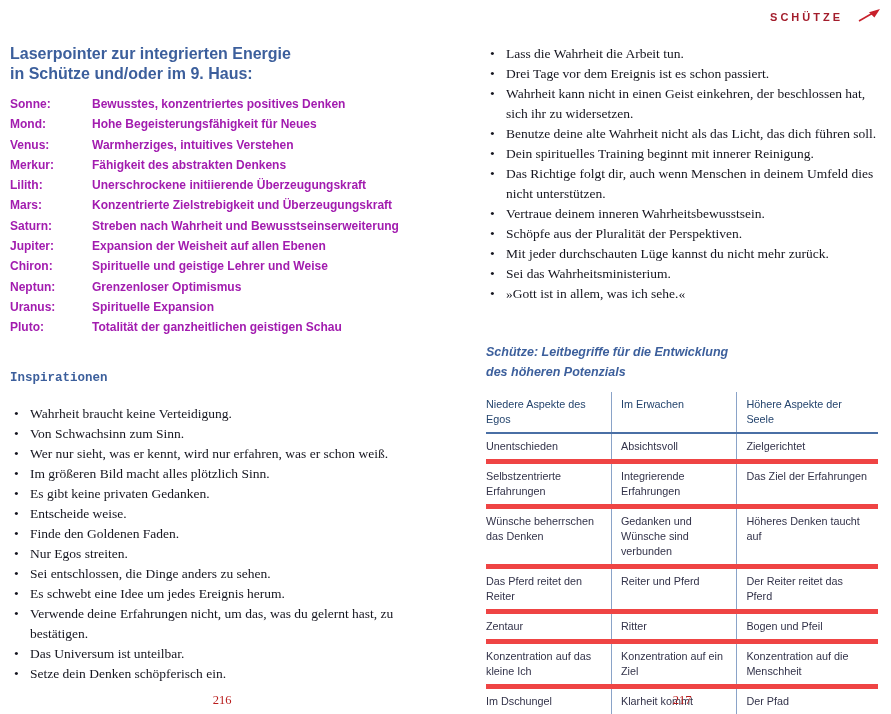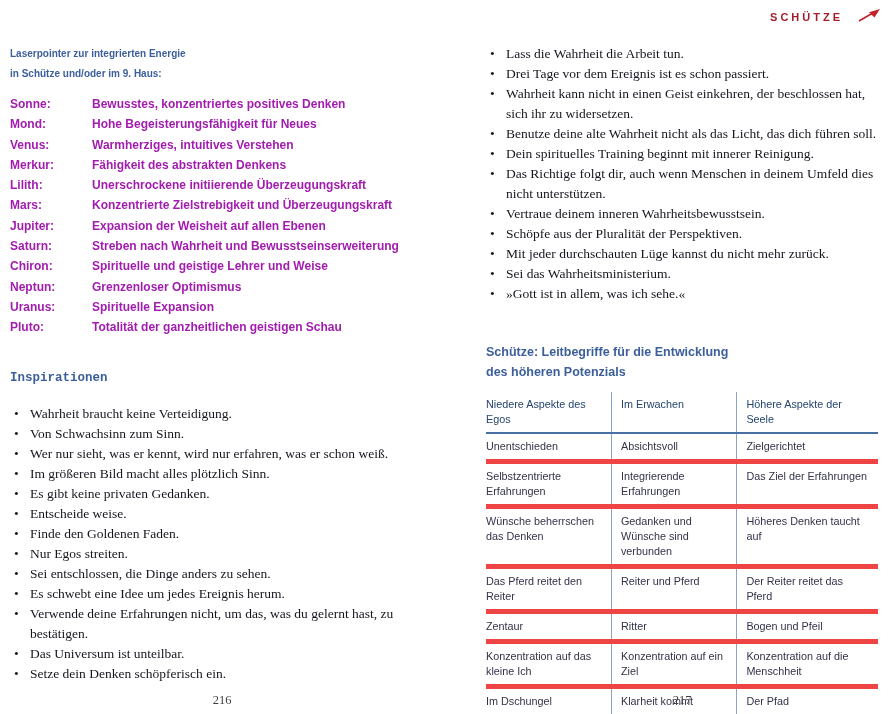--- a/index.html
+++ b/index.html
@@ -21,21 +21,21 @@
 
   
   .pages {
     display:flex; justify-content:space-between;
     padding:44px 13px 0 10px;
   }
   .page-left  { width:424px; }
   .page-right { width:392px; }
 
   .col-title {
-    color:#3c5f9c; font-size:10px; font-weight:bold; line-height:20px;
+    color:#3c5f9c; font-size:16px; font-weight:bold; line-height:20px;
     margin-bottom:10px;
   }
 
   .planet-row { display:flex; font-size:12px; line-height:20.3px; color:#a21caf;font-weight:bold; }
   .planet-name { width:82px; flex:none; }
   .planet-desc { flex:1; }
 
   .section-title {
     color:#3c5f9c; font-size:12.5px; font-weight:bold;
     margin-top:30px; margin-bottom:16px; line-height:20px;font-family:Liberation Mono, monospace;
@@ -46,21 +46,21 @@
     font-family:"Liberation Serif", serif;
     font-size:13.5px; line-height:20px; color:#15151f;
   }
   ul.bullets li { padding-left:20px; position:relative;font-family:Liberation Serif, serif; }
   ul.bullets li::before {
     content:"\2022"; position:absolute; left:4px; top:0; color:#15151f;
   }
 
   .table-title {
     color:#3c5f9c; font-size:12.5px; font-weight:bold; line-height:20px;
-    margin-top:38px; margin-bottom:10px;
+    margin-top:38px; margin-bottom:10px;font-style:italic;
   }
 
   table.potential-table {
     width:100%; border-collapse:collapse; table-layout:fixed;
     font-size:10.8px; line-height:15px;
   }
   table.potential-table th, table.potential-table td {
     text-align:left; vertical-align:top;
     padding:5px 8px 5px 0;
   }
@@ -79,21 +79,21 @@
     color:#33334a;
     border-bottom:5px solid #ef4444;
   }
   table.potential-table th:nth-child(1), table.potential-table th:nth-child(2),
   table.potential-table td:nth-child(1), table.potential-table td:nth-child(2) {
     border-right:1px solid #8aa3c8;
   }
 
   .page-number {
     position:absolute; bottom:6px;
-    font-family:"Liberation Serif", serif; font-size:12.5px; color:#404040;
+    font-family:"Liberation Serif", serif; font-size:12.5px; color:#b91c1c;
     text-align:center;
   }
   .page-number.left  { left:10px;  width:424px; }
   .page-number.right { right:13px; width:392px; }
 </style>
 </head>
 <body>
 
 <div class="chapter-header">
   <span class="chapter-label">SCHÜTZE</span>
@@ -132,26 +132,26 @@
         </div>
         <div class="planet-row">
           <span class="planet-name">Lilith:</span>
           <span class="planet-desc">Unerschrockene initiierende Überzeugungskraft</span>
         </div>
         <div class="planet-row">
           <span class="planet-name">Mars:</span>
           <span class="planet-desc">Konzentrierte Zielstrebigkeit und Überzeugungskraft</span>
         </div>
         <div class="planet-row">
+          <span class="planet-name">Saturn:</span>
+          <span class="planet-desc">Streben nach Wahrheit und Bewusstseinserweiterung</span>
+        </div>
+        <div class="planet-row">
           <span class="planet-name">Jupiter:</span>
           <span class="planet-desc">Expansion der Weisheit auf allen Ebenen</span>
-        </div>
-        <div class="planet-row">
-          <span class="planet-name">Saturn:</span>
-          <span class="planet-desc">Streben nach Wahrheit und Bewusstseinserweiterung</span>
         </div>
         <div class="planet-row">
           <span class="planet-name">Chiron:</span>
           <span class="planet-desc">Spirituelle und geistige Lehrer und Weise</span>
         </div>
         <div class="planet-row">
           <span class="planet-name">Neptun:</span>
           <span class="planet-desc">Grenzenloser Optimismus</span>
         </div>
         <div class="planet-row">

